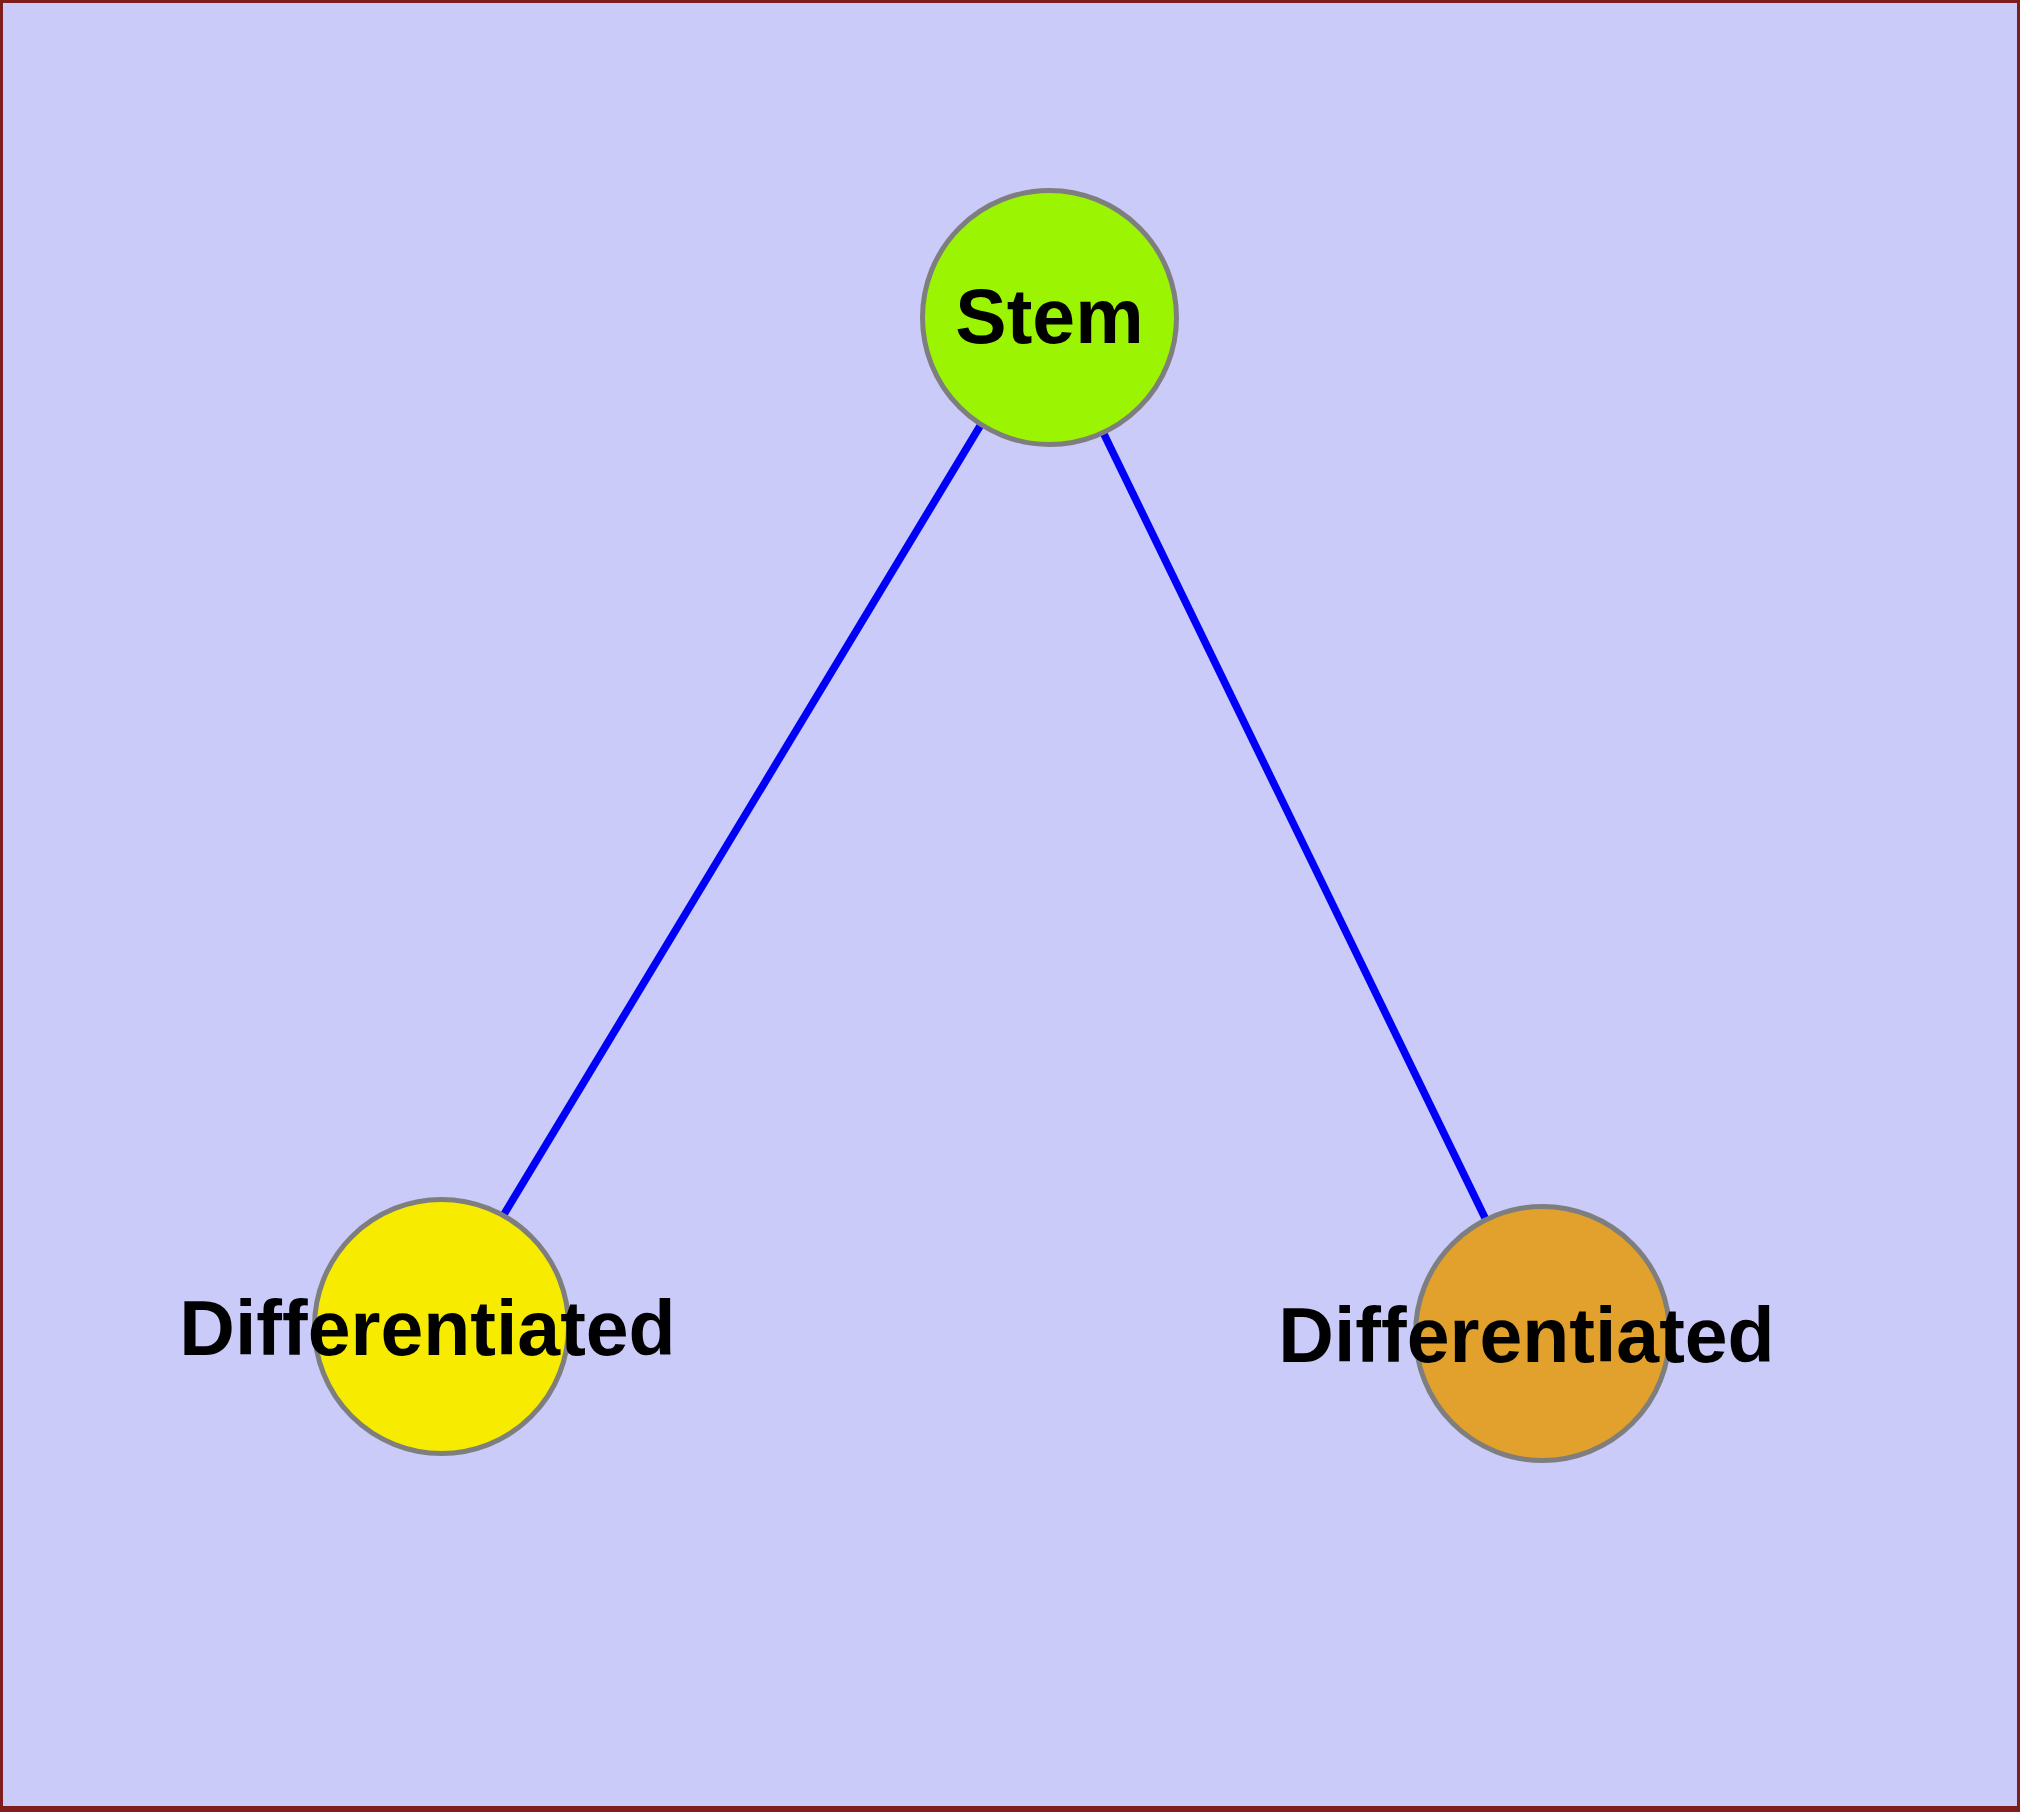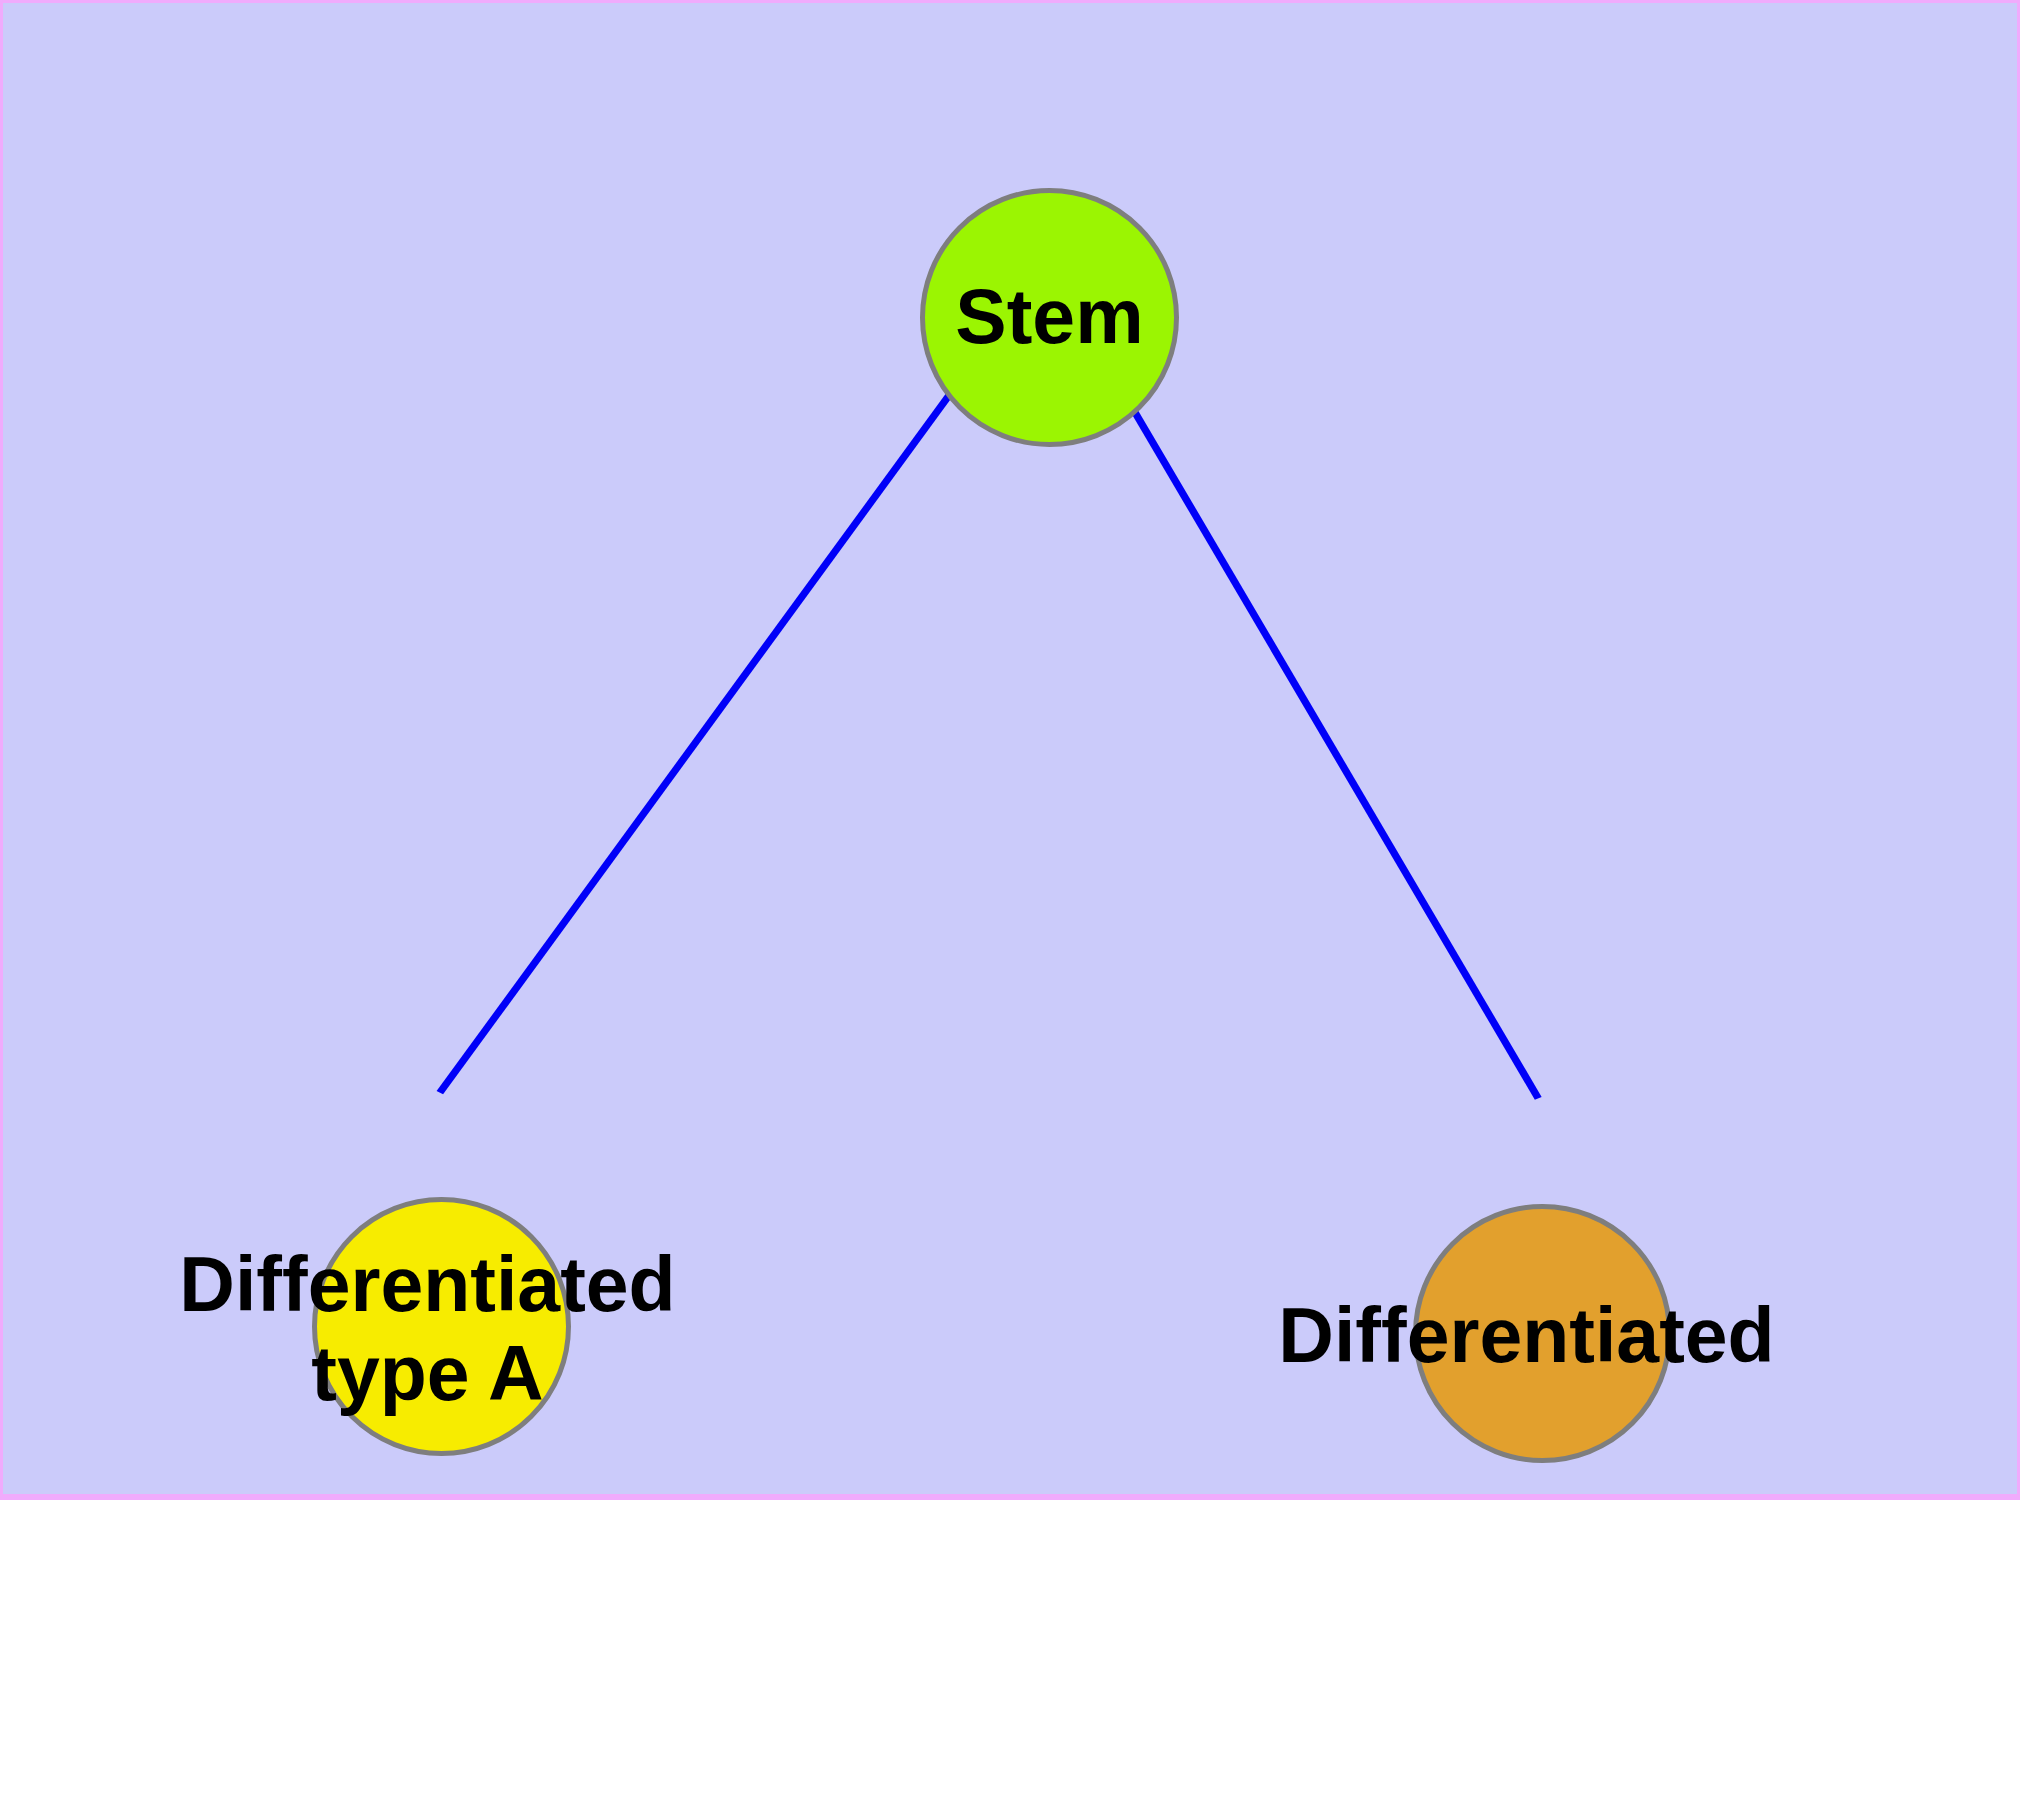--- a/index.html
+++ b/index.html
@@ -3,22 +3,22 @@
 <meta charset="utf-8">
 <style>
   html, body {
     margin: 0;
     padding: 0;
     background: #ffffff;
   }
   .canvas {
     position: relative;
     width: 2021px;
-    height: 1500px;
-    background: #f0abfc;
+    height: 1812px;
+    background: #7f1d1d;
     overflow: hidden;
     font-family: "Liberation Sans", "DejaVu Sans", sans-serif;
   }
   .board {
     position: absolute;
     left: 2.5px;
     top: 2.5px;
     right: 4.2px;
     bottom: 6px;
     background: var(--background, #cbcbfa);
@@ -71,21 +71,20 @@
     <div class="node" style="left: 309px; top: 1194px; background: rgb(247, 236, 0);"></div>
 
     <div class="node" style="left: 1410px; top: 1201px; background: rgb(226, 160, 45);"></div>
 
     <div class="node-label" style="left: 1047px; top: 314px;">
       <span>Stem</span>
     </div>
 
     <div class="node-label" style="left: 425px; top: 1326px;">
       <span>Differentiated</span><br>
-      <span>type A</span>
     </div>
 
     <div class="node-label" style="left: 1524px; top: 1333px;">
       <span>Differentiated</span><br>
     </div>
 
   </div>
 </div>
 
 

